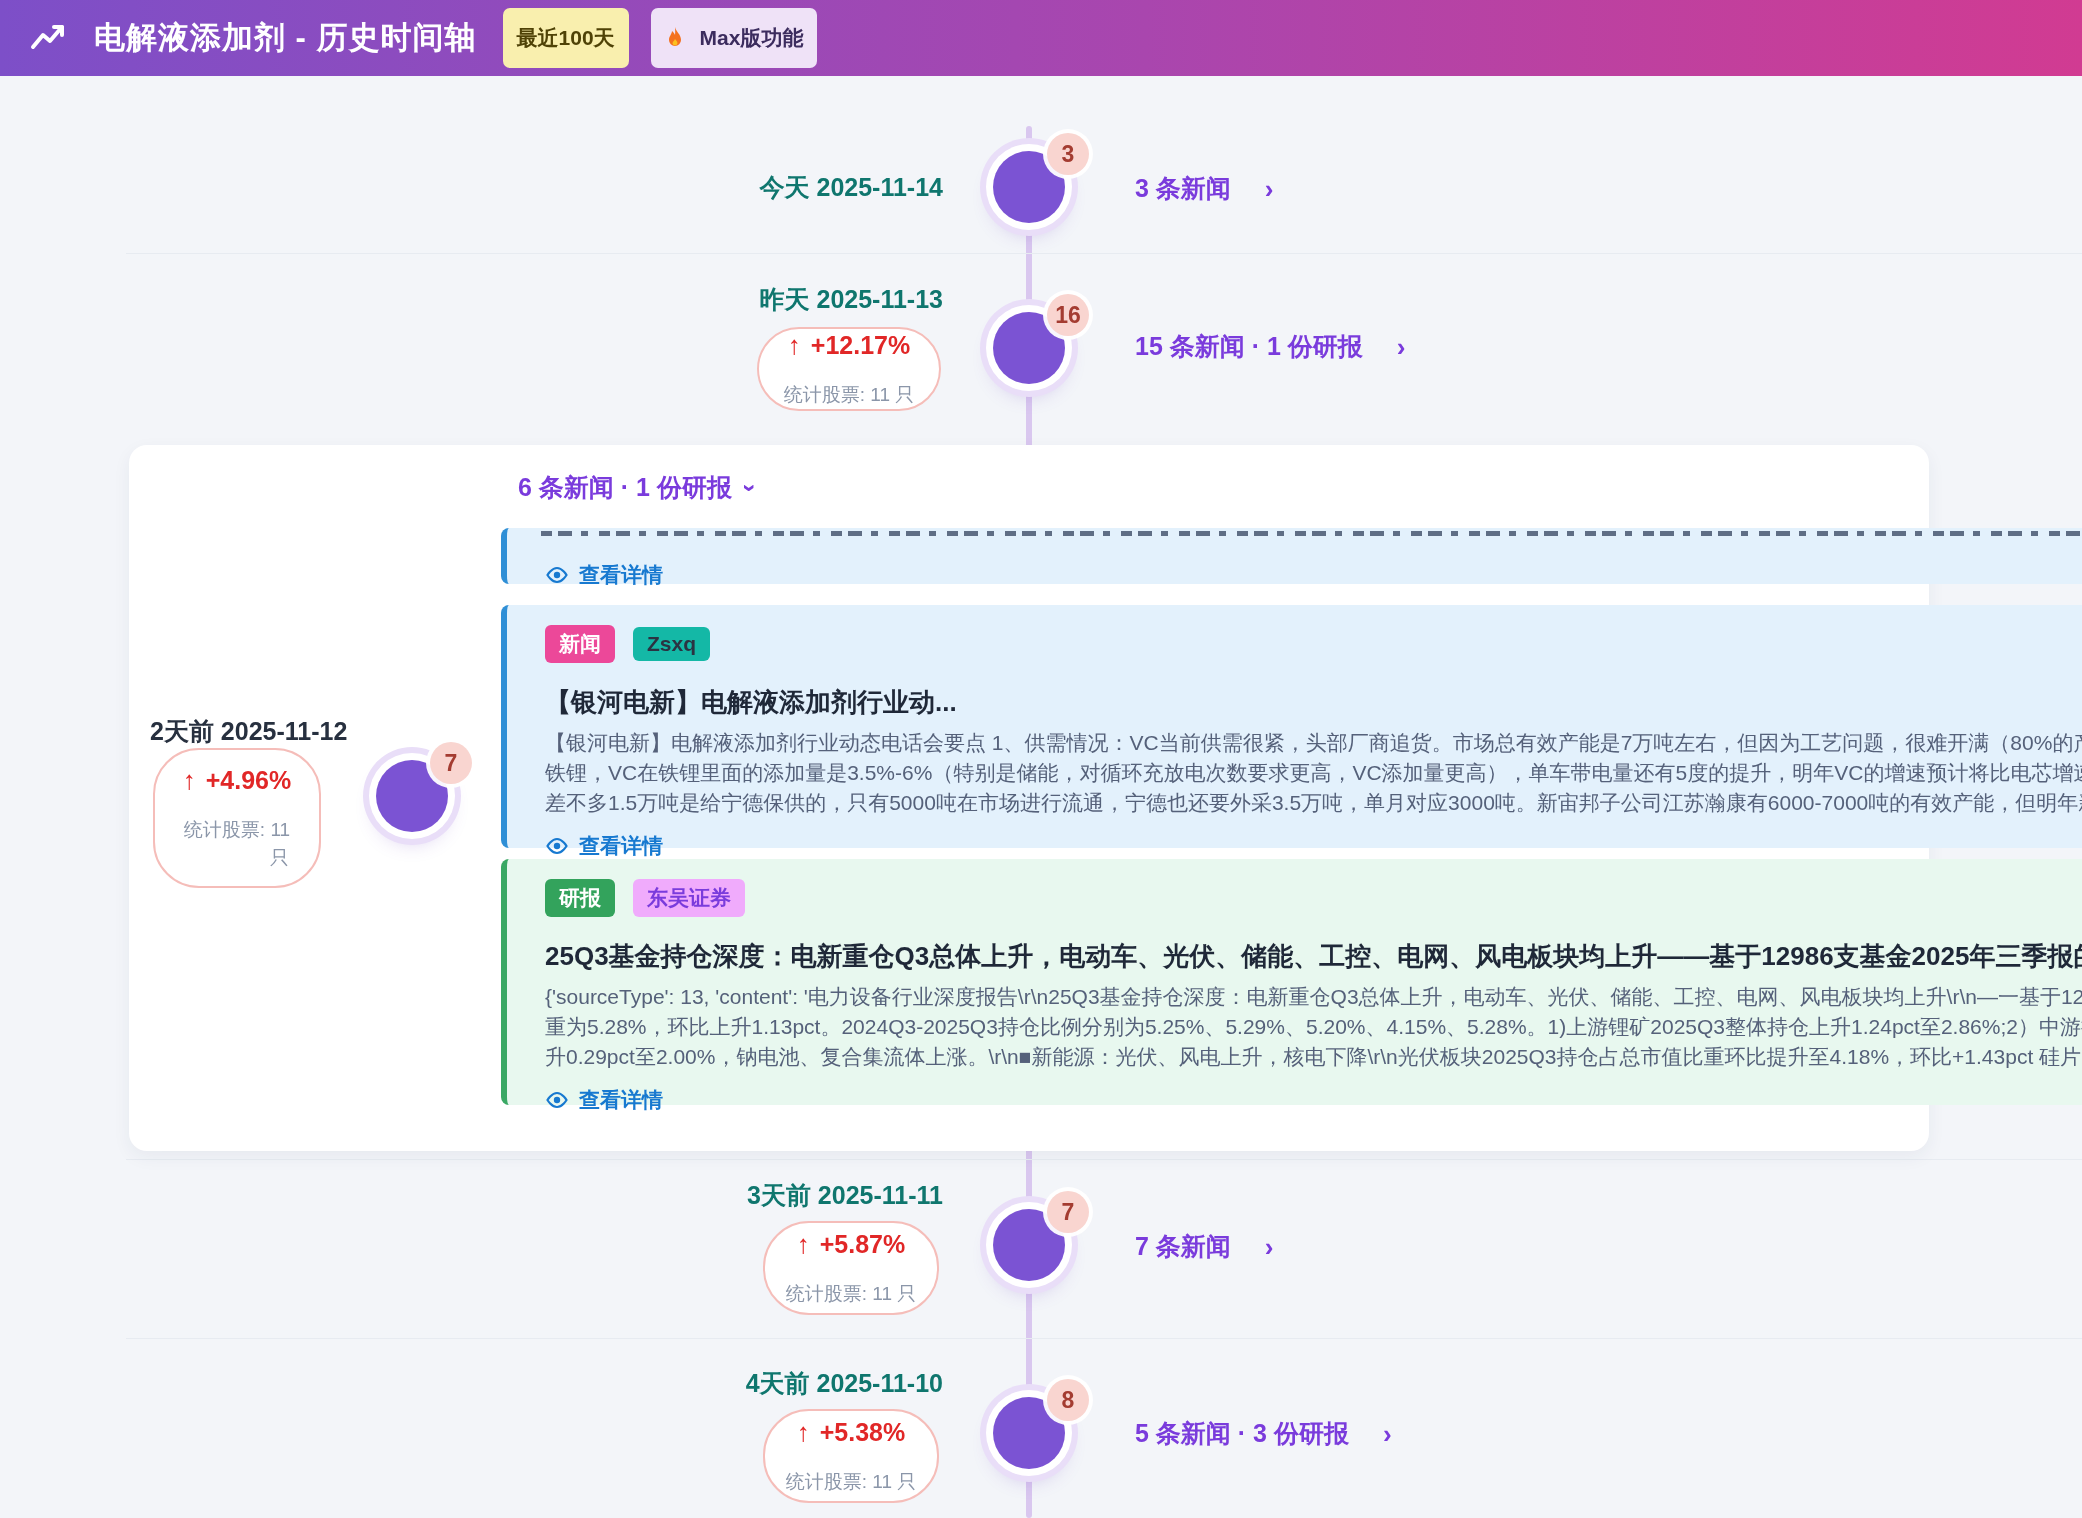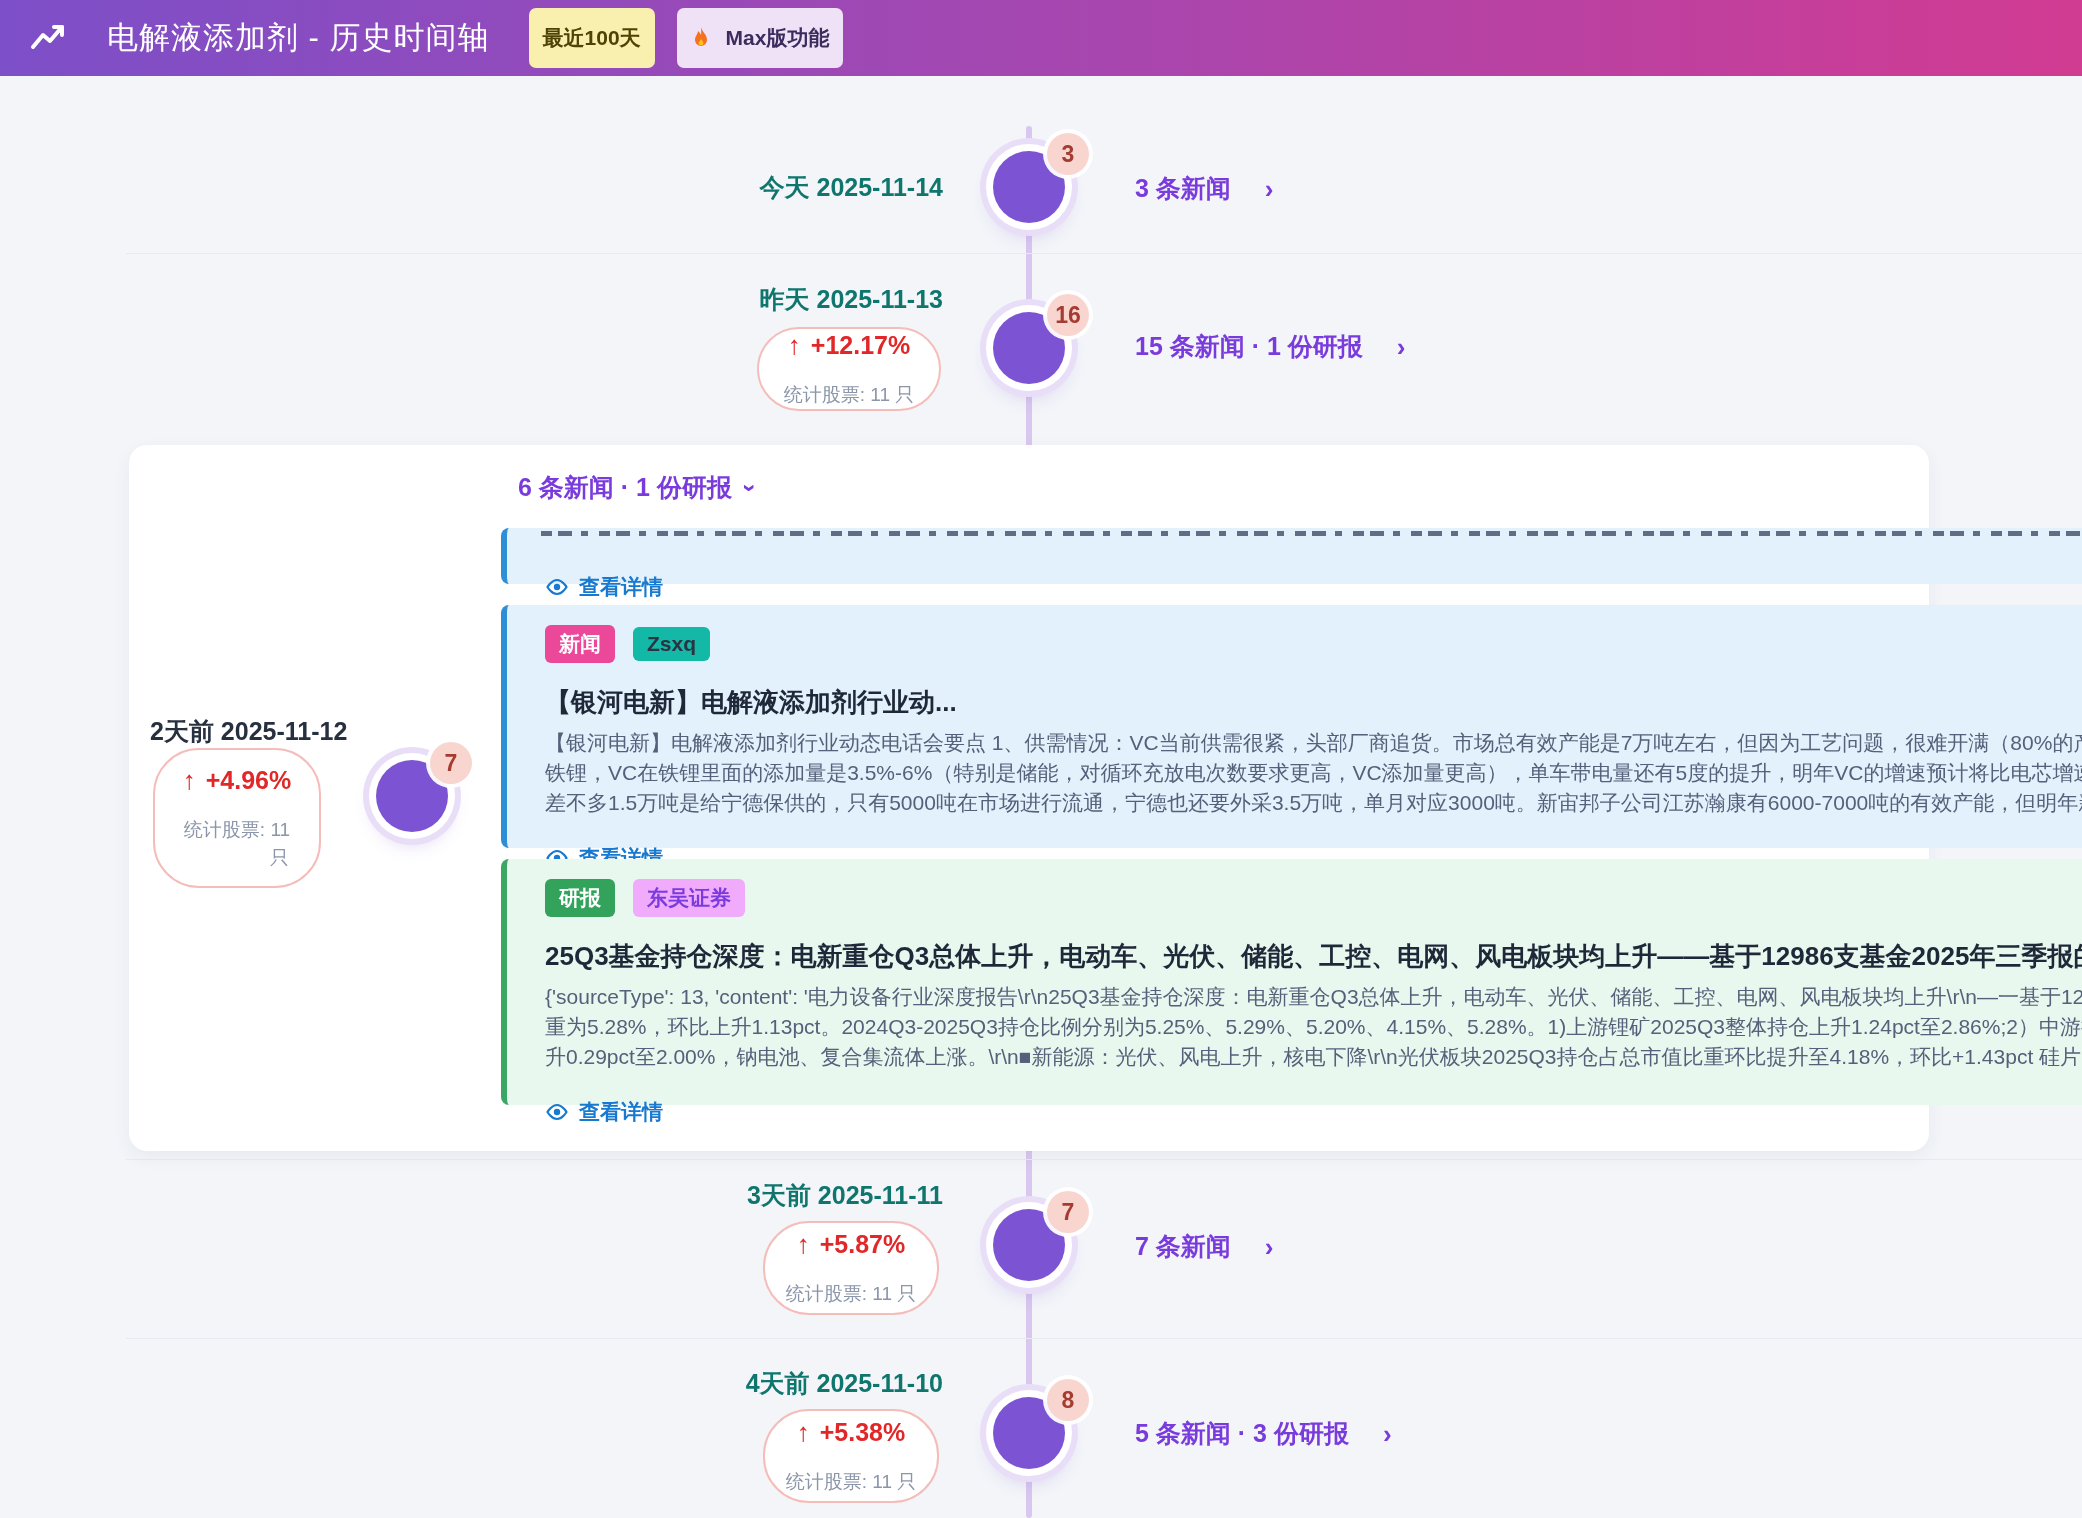--- a/index.html
+++ b/index.html
@@ -9,21 +9,21 @@
     background:#f3f5f9; overflow:hidden;
   }
 
   
   .header {
     position:absolute; left:0; top:0; width:100%; height:76px;
     background:linear-gradient(90deg,#7d4fc8 0%,#a946ae 55%,#d13b92 100%);
     display:flex; align-items:center; gap:22px; z-index:10;
     padding-left:28px; box-sizing:border-box;
   }
-  .header h1 { margin:17px; color:#fff; font-size:31px; font-weight:400; letter-spacing:1px; }
+  .header h1 { margin:4px; color:#fff; font-size:31px; font-weight:700; letter-spacing:1px; }
   .hbadge { border-radius:7px; padding:16px 14px; font-size:21px; font-weight:700; display:inline-flex; align-items:center; gap:8px; }
   .hbadge.days { background:#f9efae; color:#4f4206; }
   .hbadge.max  { background:#efe2f7; color:#3c2c5e;gap:15px; }
 
   
   .vline { position:absolute; left:1026px; top:126px; width:6px; height:1392px;
            background:#d9c7ef; border-radius:3px; z-index:1; }
   .divider { position:absolute; left:126px; right:0; height:1px; background:#e7ebf1; z-index:1; }
 
   .date-label { position:absolute; left:600px; width:343px; text-align:right;
@@ -69,21 +69,21 @@
   .tag.news   { background:#ec4899; color:#fff; }
   .tag.report { background:#33a35c; color:#fff; }
   .tag.src       { background:#14b8a6; color:#2b3342; }
   .tag.src-purple{ background:#f0abfc; color:#7a3bdc; }
   .ititle { font-size:26px; font-weight:700; color:#1f2838; white-space:nowrap; overflow:hidden; margin-top:22px; }
   .ibody { margin-top:8px; }
   .iline { font-size:21px; color:#55617a; line-height:30px; white-space:nowrap; overflow:hidden; }
   .detail { display:flex; align-items:center; gap:10px; color:#1779d0; font-weight:700;
             font-size:21px; cursor:pointer; }
   .icard .inner { padding:20px 0 0 38px; }
-  .icard .detail { margin-top:26px; }
+  .icard .detail { margin-top:14px; }
 </style>
 </head>
 <body>
 
 <div id="app">
 
   <div class="header">
     <svg width="40" height="40" viewBox="0 0 40 40">
       <polyline points="5,29 15,17 22,23 34,9" fill="none" stroke="#ffffff" stroke-width="4" stroke-linecap="round" stroke-linejoin="round"></polyline>
       <polyline points="26,9 34,9 34,17" fill="none" stroke="#ffffff" stroke-width="4" stroke-linecap="round" stroke-linejoin="round"></polyline>

